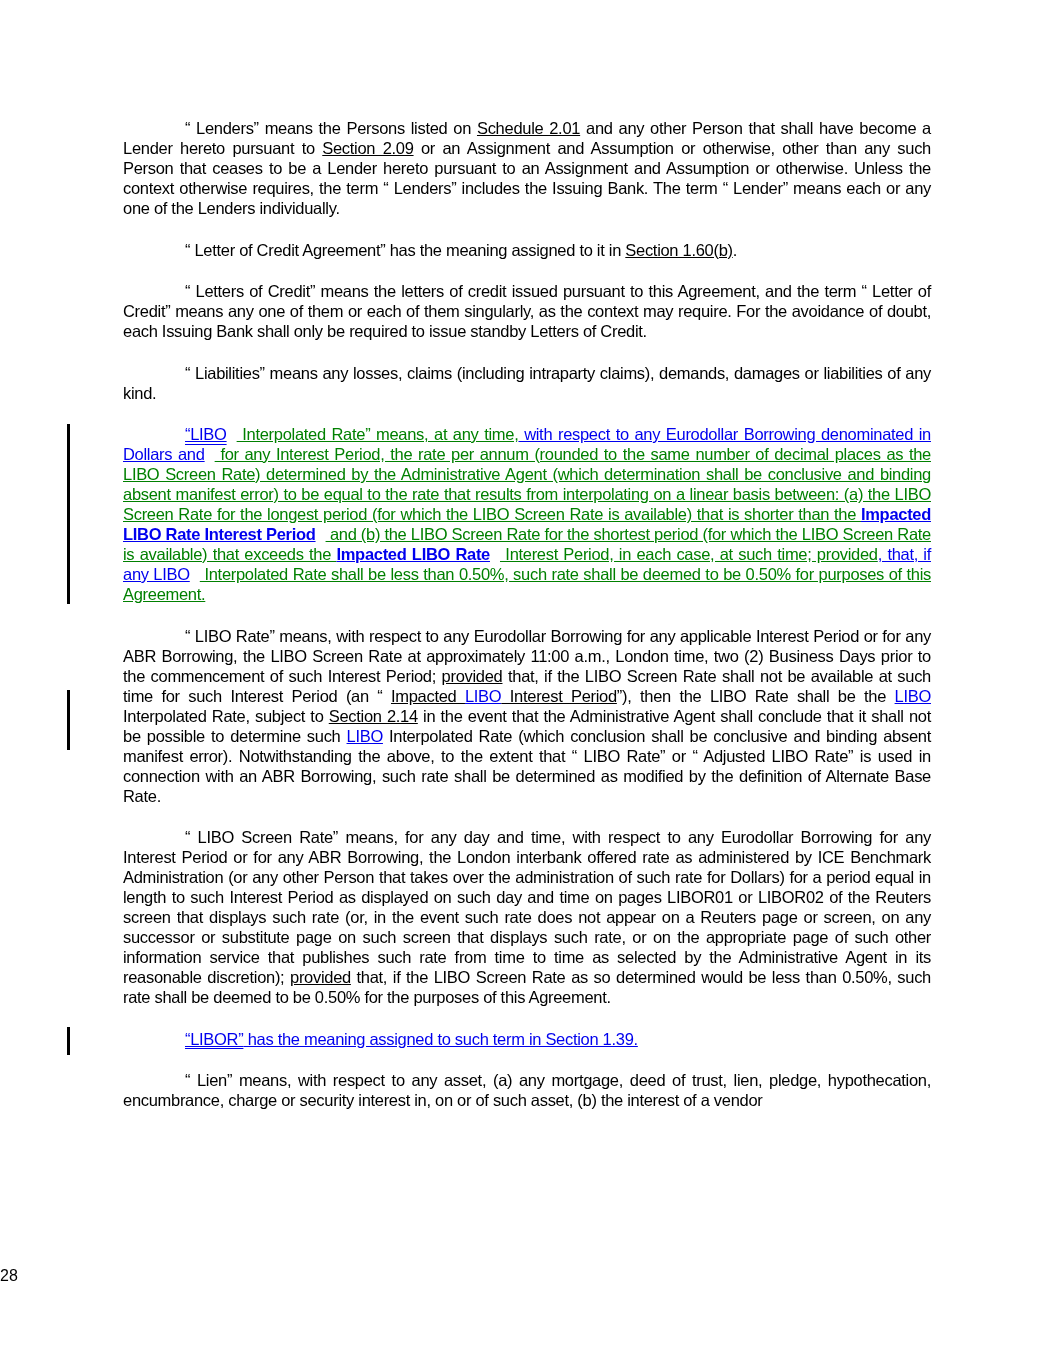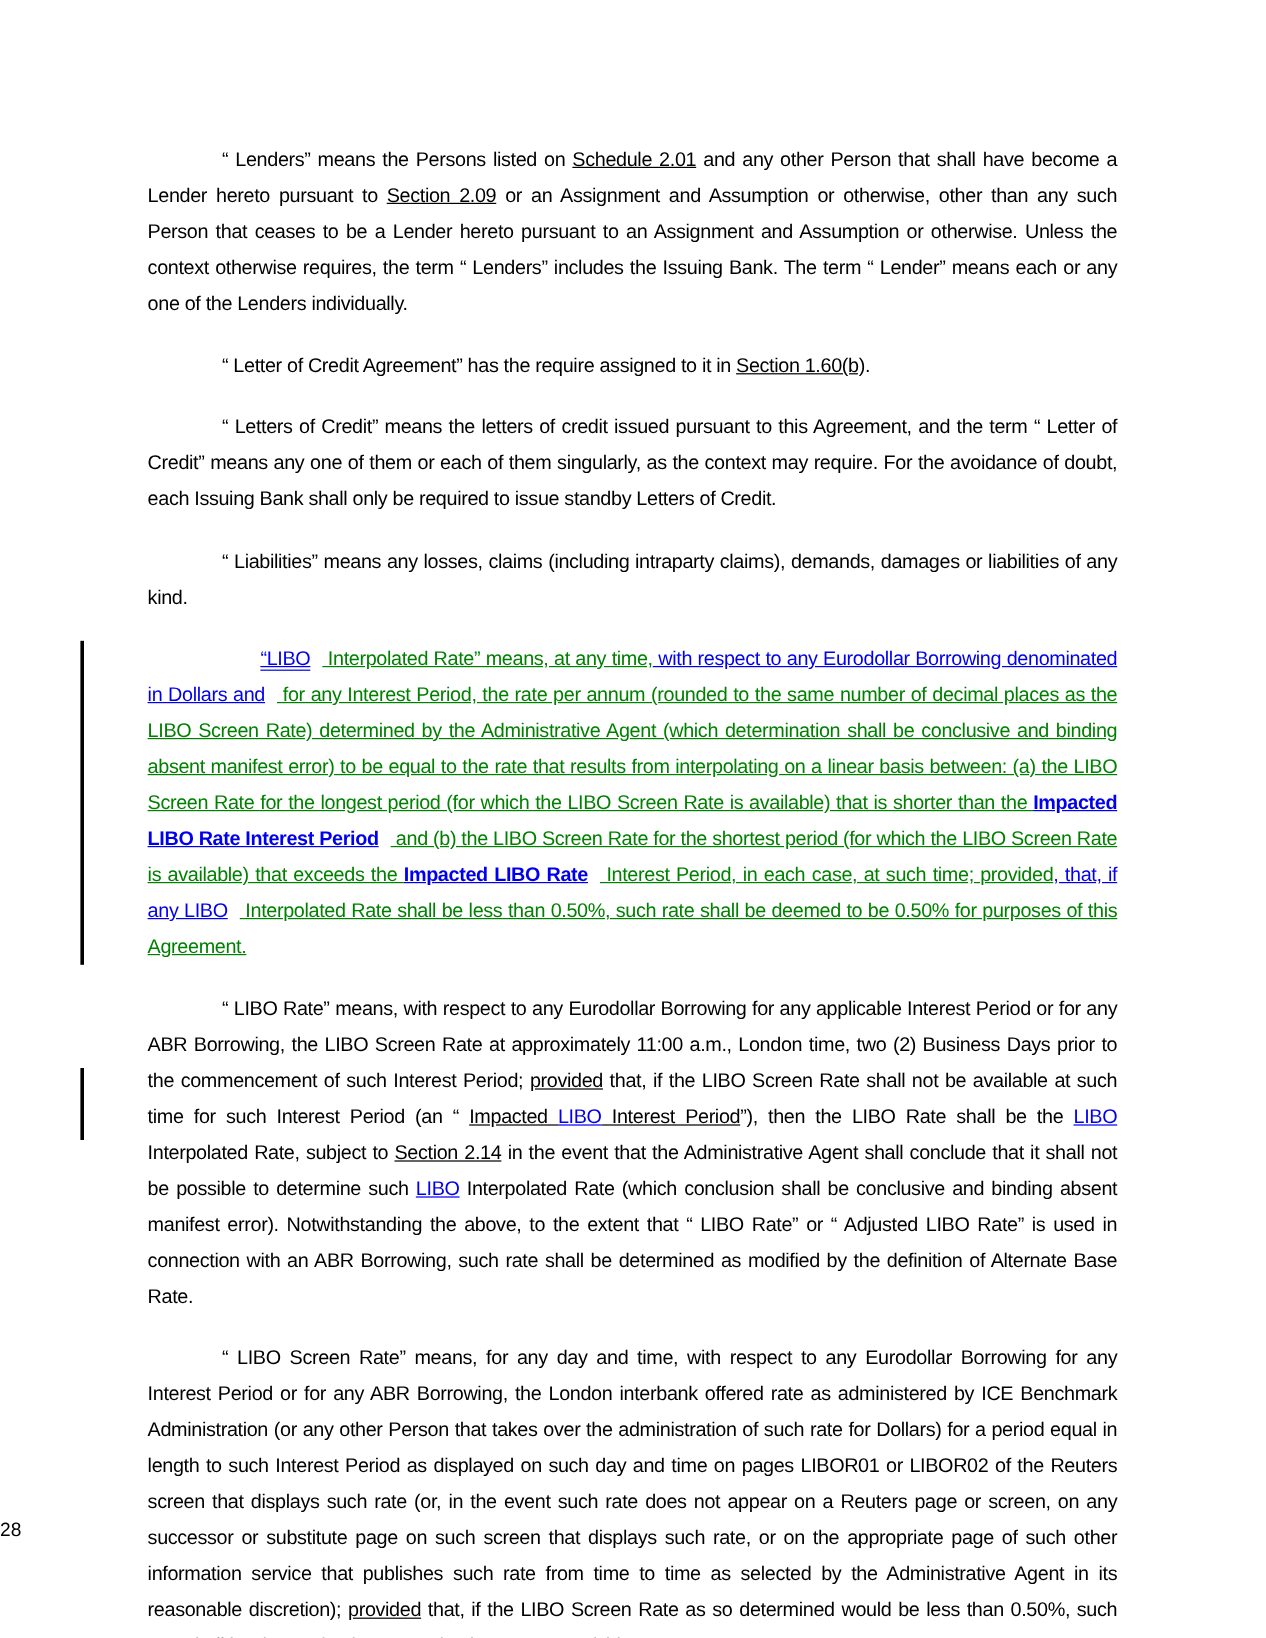--- a/index.html
+++ b/index.html
@@ -15,30 +15,30 @@
     position: absolute;
     left: 123px;
     top: 118px;
     width: 808px;
   }
   p.para {
     position: relative;
     margin: 0 0 21.5px 0;
     color: #000000;
     font-size: 16.5px;
-    line-height: 30px;
+    line-height: 20px;
     letter-spacing: -0.3px;
     text-align: justify;
     text-indent: 62px;
   }
   .run-p   { color: #000000; }
   .run-u   { color: #000000; text-decoration-line: underline; }
   .run-ins { color: var(--ins-color, #0000EE); text-decoration-line: underline; }
   .run-insb{ color: var(--ins-color, #0000EE); font-weight: 700; text-decoration-line: underline; }
-  .run-ins2{ color: var(--ins-color, #0000EE); text-decoration-line: underline; text-decoration-style: double; margin-left: 32px; }
+  .run-ins2{ color: var(--ins-color, #0000EE); text-decoration-line: underline; text-decoration-style: double; }
   .run-mv  { color: var(--mv-color, #008000); text-decoration-line: underline; padding-left: 10px; }
   .change-bar {
     position: absolute;
     left: -56px;
     width: 3px;
     background: #000000;
   }
   .pagenum {
     position: absolute;
     top: 1266px;
@@ -49,22 +49,23 @@
     font-size: 16px;
     line-height: 20px;
   }
 </style>
 </head>
 <body>
 
 <div class="page">
   <div class="content" id="content">
       <p class="para"><span class="run-p">“ Lenders” means the Persons listed on </span><span class="run-u">Schedule 2.01</span><span class="run-p"> and any other Person that shall have become a Lender hereto pursuant to </span><span class="run-u">Section 2.09</span><span class="run-p"> or an Assignment and Assumption or otherwise, other than any such Person that ceases to be a Lender hereto pursuant to an Assignment and Assumption or otherwise.  Unless the context otherwise requires, the term “ Lenders” includes the Issuing Bank.  The term “ Lender” means each or any one of the Lenders individually.</span></p>
-      <p class="para"><span class="run-p">“ Letter of Credit Agreement” has the require assigned to it in </span><span class="run-u">Section 1.60(b)</span><span class="run-p">.</span></p>
+      <p class="para"><span class="run-p">“ Letter of Credit Agreement” has the meaning assigned to it in </span><span class="run-u">Section 1.60(b)</span><span class="run-p">.</span></p>
       <p class="para"><span class="run-p">“ Letters of Credit” means the letters of credit issued pursuant to this Agreement, and the term “ Letter of Credit” means any one of them or each of them singularly, as the context may require. For the avoidance of doubt, each Issuing Bank shall only be required to issue standby Letters of Credit.</span></p>
       <p class="para"><span class="run-p">“ Liabilities” means any losses, claims (including intraparty claims), demands, damages or liabilities of any kind.</span></p>
       <p class="para"><span class="change-bar" style="top: 0px; height: 100%;"></span><span class="run-ins2">“LIBO</span><span class="run-mv"> Interpolated Rate” means, at any time,</span><span class="run-ins"> with respect to any Eurodollar Borrowing denominated in Dollars and</span><span class="run-mv"> for any Interest Period, the rate per annum (rounded to the same number of decimal places as the LIBO Screen Rate) determined by the Administrative Agent (which determination shall be conclusive and binding absent manifest error) to be equal to the rate that results from interpolating on a linear basis between: (a) the LIBO Screen Rate for the longest period (for which the LIBO Screen Rate is available) that is shorter than the </span><span class="run-insb">Impacted LIBO Rate Interest Period</span><span class="run-mv"> and (b) the LIBO Screen Rate for the shortest period (for which the LIBO Screen Rate is available) that exceeds the </span><span class="run-insb">Impacted LIBO Rate</span><span class="run-mv"> Interest Period, in each case, at such time; provided</span><span class="run-ins">, that, if any LIBO</span><span class="run-mv"> Interpolated Rate shall be less than 0.50%, such rate shall be deemed to be 0.50% for purposes of this Agreement.</span></p>
       <p class="para"><span class="change-bar" style="top: 64px; height: 60px;"></span><span class="run-p">“ LIBO Rate” means, with respect to any Eurodollar Borrowing for any applicable Interest Period or for any ABR Borrowing, the LIBO Screen Rate at approximately 11:00 a.m., London time, two (2) Business Days prior to the commencement of such Interest Period; </span><span class="run-u">provided</span><span class="run-p"> that, if the LIBO Screen Rate shall not be available at such time for such Interest Period (an “ </span><span class="run-u">Impacted </span><span class="run-ins">LIBO</span><span class="run-u"> Interest Period</span><span class="run-p">”), then the LIBO Rate shall be the </span><span class="run-ins">LIBO</span><span class="run-p"> Interpolated Rate, subject to </span><span class="run-u">Section 2.14</span><span class="run-p"> in the event that the Administrative Agent shall conclude that it shall not be possible to determine such </span><span class="run-ins">LIBO</span><span class="run-p"> Interpolated Rate (which conclusion shall be conclusive and binding absent manifest error).  Notwithstanding the above, to the extent that “ LIBO Rate” or “ Adjusted LIBO Rate” is used in connection with an ABR Borrowing, such rate shall be determined as modified by the definition of Alternate Base Rate.</span></p>
       <p class="para"><span class="run-p">“ LIBO Screen Rate” means, for any day and time, with respect to any Eurodollar Borrowing for any Interest Period or for any ABR Borrowing, the London interbank offered rate as administered by ICE Benchmark Administration (or any other Person that takes over the administration of such rate for Dollars) for a period equal in length to such Interest Period as displayed on such day and time on pages LIBOR01 or LIBOR02 of the Reuters screen that displays such rate (or, in the event such rate does not appear on a Reuters page or screen, on any successor or substitute page on such screen that displays such rate, or on the appropriate page of such other information service that publishes such rate from time to time as selected by the Administrative Agent in its reasonable discretion); </span><span class="run-u">provided</span><span class="run-p"> that, if the LIBO Screen Rate as so determined would be less than 0.50%, such rate shall be deemed to be 0.50% for the purposes of this Agreement.</span></p>
       <p class="para"><span class="change-bar" style="top: -2px; height: 28px;"></span><span class="run-ins2">“LIBOR”</span><span class="run-ins"> has the meaning assigned to such term in Section 1.39.</span></p>
+      <p class="para"><span class="run-p">“ Lien” means, with respect to any asset, (a) any mortgage, deed of trust, lien, pledge, hypothecation, encumbrance, charge or security interest in, on or of such asset, (b) the interest of a vendor</span></p>
     </div>
   <div class="pagenum">28</div>
 </div>
 
 </body></html>

